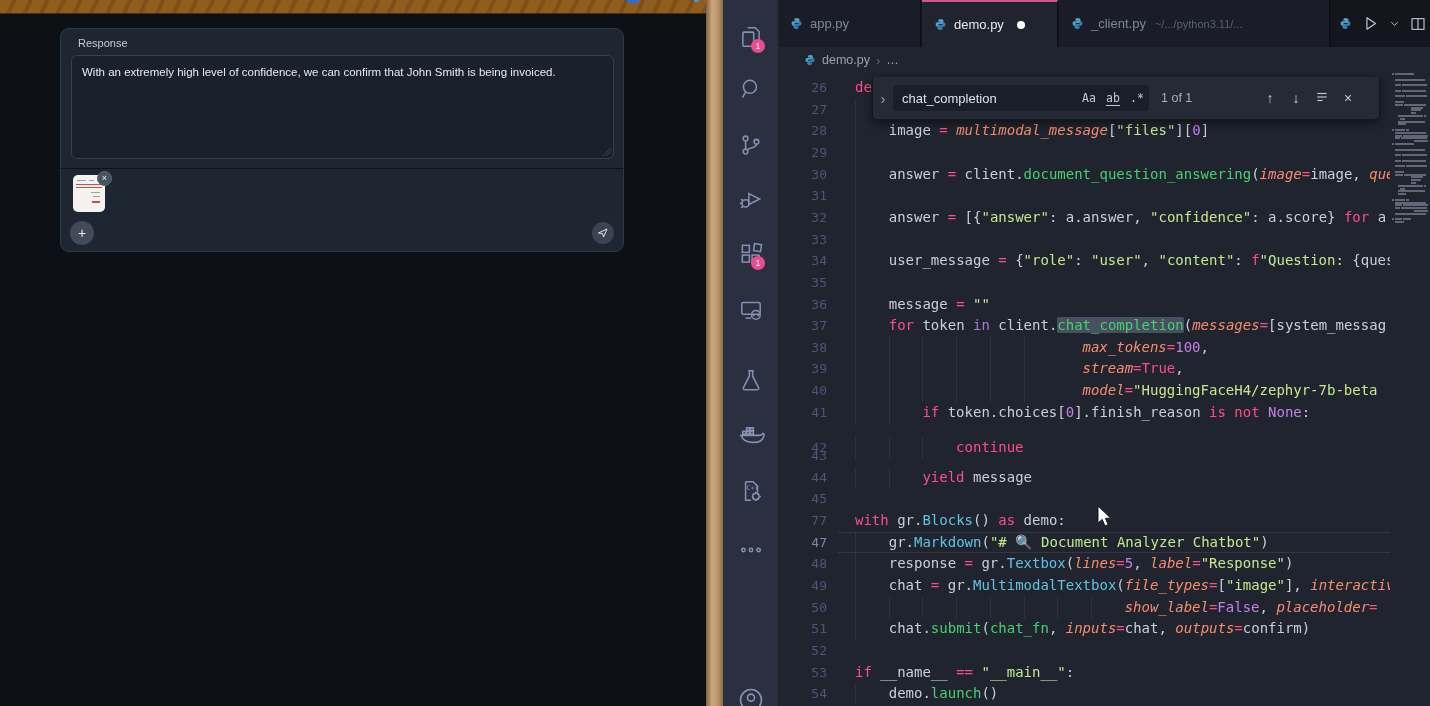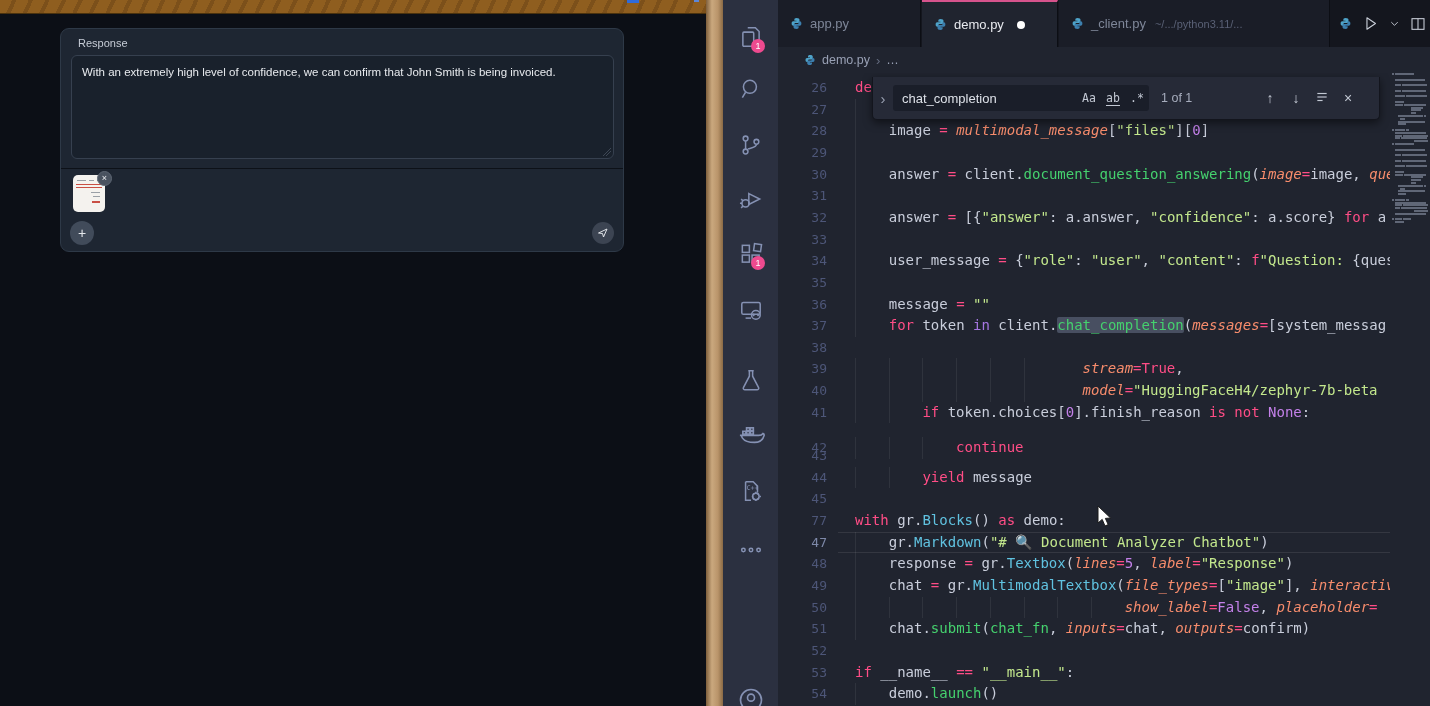--- a/index.html
+++ b/index.html
@@ -312,20 +312,21 @@
           <div class="row" style="top: 220.5px;">
             <span class="ln">36</span>
             <span class="code"><span class="ind">    </span><span class="t-fg">message </span><span class="t-k">=</span><span class="t-fg"> </span><span class="t-s">""</span></span>
           </div>
           <div class="row" style="top: 242.15px;">
             <span class="ln">37</span>
             <span class="code"><span class="ind">    </span><span class="t-k">for</span><span class="t-fg"> token </span><span class="t-in">in</span><span class="t-fg"> client.</span><span class="t-fn t-match">chat_completion</span><span class="t-fg">(</span><span class="t-o">messages</span><span class="t-k">=</span><span class="t-fg">[system_messag</span></span>
           </div>
           <div class="row" style="top: 263.8px;">
             <span class="ln">38</span>
+            <span class="code"><span class="ind">    </span><span class="ind">    </span><span class="ind">    </span><span class="ind">    </span><span class="ind">    </span><span class="ind">    </span><span class="t-fg">   </span><span class="t-o">max_tokens</span><span class="t-k">=</span><span class="t-p">100</span><span class="t-fg">,</span></span>
           </div>
           <div class="row" style="top: 285.45px;">
             <span class="ln">39</span>
             <span class="code"><span class="ind">    </span><span class="ind">    </span><span class="ind">    </span><span class="ind">    </span><span class="ind">    </span><span class="ind">    </span><span class="t-fg">   </span><span class="t-o">stream</span><span class="t-k">=</span><span class="t-k">True</span><span class="t-fg">,</span></span>
           </div>
           <div class="row" style="top: 307.1px;">
             <span class="ln">40</span>
             <span class="code"><span class="ind">    </span><span class="ind">    </span><span class="ind">    </span><span class="ind">    </span><span class="ind">    </span><span class="ind">    </span><span class="t-fg">   </span><span class="t-o">model</span><span class="t-k">=</span><span class="t-s">"HuggingFaceH4/zephyr-7b-beta</span></span>
           </div>
           <div class="row" style="top: 328.75px;">

